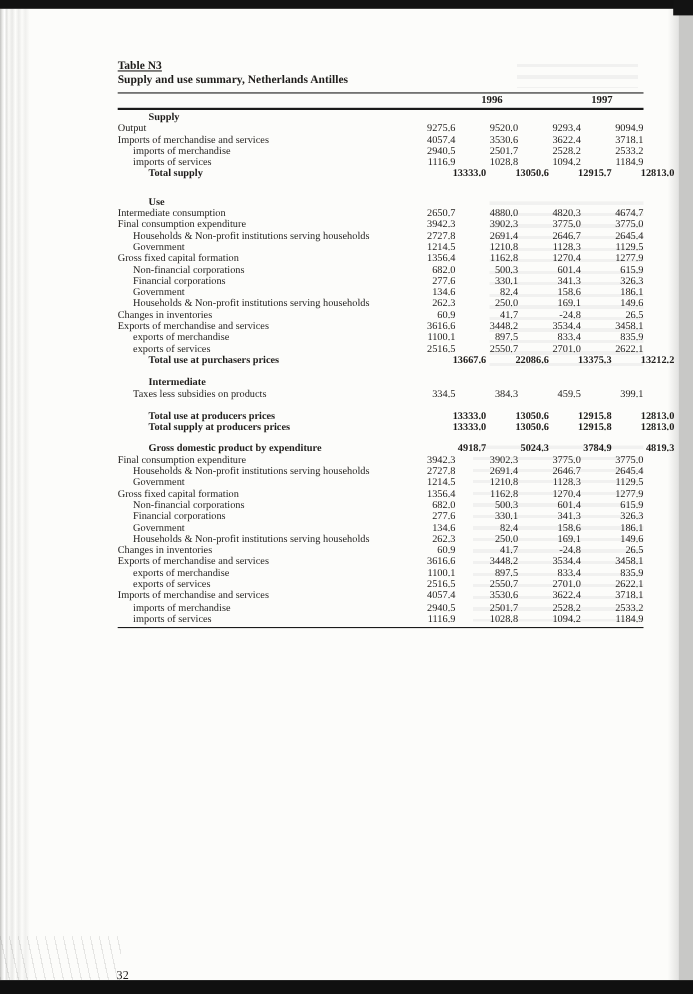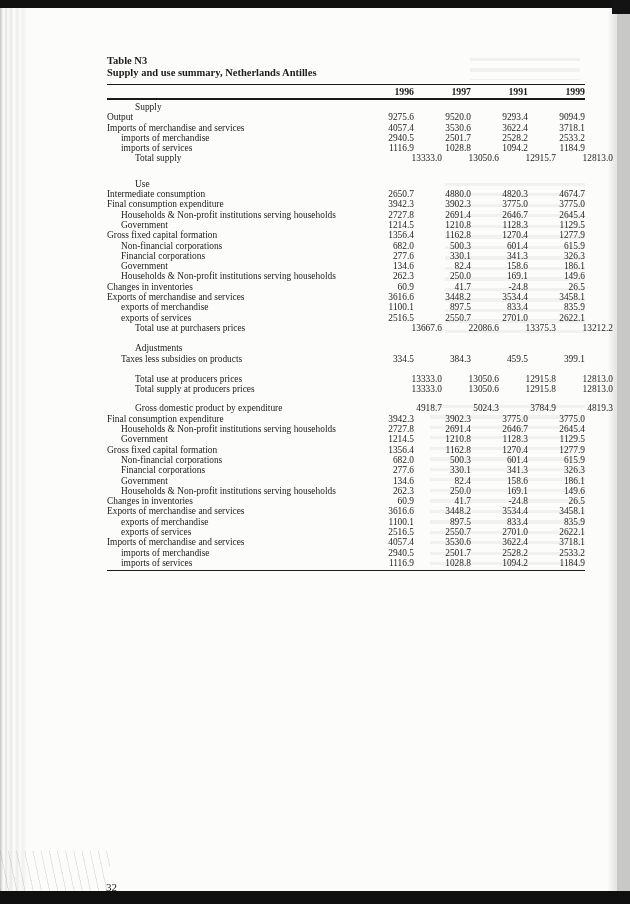--- a/index.html
+++ b/index.html
@@ -25,31 +25,31 @@
     background:repeating-linear-gradient(78deg,rgba(110,110,108,.35) 0 1px,transparent 1px 8px);}
   
   .bleed{position:absolute;opacity:.055;filter:blur(.7px);
     background:repeating-linear-gradient(180deg,#4a4a55 0 3px,transparent 3px 10.5px);}
   .bleed.b1{left:445px;top:183px;width:140px;height:150px;}
   .bleed.b2{left:430px;top:405px;width:155px;height:160px;}
   .bleed.b3{left:470px;top:58px;width:110px;height:22px;}
 
   
   .content{position:absolute;left:107px;top:55px;width:478px;}
-  .tbl-label{font-weight:bold;font-size:10.5px;line-height:12px;}
+  .tbl-label{font-weight:bold;font-size:10.5px;line-height:12px;text-decoration:underline;}
   .tbl-title{font-weight:bold;font-size:10.5px;line-height:12px;
     border-bottom:1.5px solid #1a1a1a;padding-bottom:5px;}
   .year-row{display:flex;font-weight:bold;font-size:9.8px;height:13px;line-height:13px;
-    border-bottom:2px solid #1a1a1a;margin-bottom:2px;}
+    border-bottom:2px solid #1a1a1a;margin-bottom:2px;gap:43px;}
   .year-row .lbl{flex:0 0 250px;}
   .cell{flex:0 0 57px;text-align:right;}
   .row{display:flex;height:10.3px;line-height:10.3px;font-size:9.4px;white-space:nowrap;}
   .row .lbl{flex:0 0 250px;overflow:visible;}
   .row.sub .lbl{padding-left:14px;flex-basis:236px;}
-  .row.section,.row.total{font-weight:normal;padding-left:28px;}
+  .row.section,.row.total{font-weight:bold;padding-left:28px;}
   .table-end{border-top:1.8px solid #1a1a1a;margin-top:2px;}
   .page-number{position:absolute;left:106px;top:860px;font-size:11px;margin-top:21px;}
 </style>
 </head>
 <body>
 
 <div class="scan">
   <div class="left-edges"></div>
   <div class="right-shadow"></div>
   <div class="right-strip"></div>
@@ -217,21 +217,21 @@
         </div>
         <div class="row total">
           <span class="lbl">Total use at purchasers prices</span>
           <span class="cell">13667.6</span>
           <span class="cell">22086.6</span>
           <span class="cell">13375.3</span>
           <span class="cell">13212.2</span>
         </div>
         <div class="row gap" style="height: 10px;"></div>
         <div class="row section">
-          <span class="lbl">Adjustments</span>
+          <span class="lbl">Intermediate</span>
           <span class="cell"></span>
           <span class="cell"></span>
           <span class="cell"></span>
           <span class="cell"></span>
         </div>
         <div class="row sub">
           <span class="lbl">Taxes less subsidies on products</span>
           <span class="cell">334.5</span>
           <span class="cell">384.3</span>
           <span class="cell">459.5</span>

